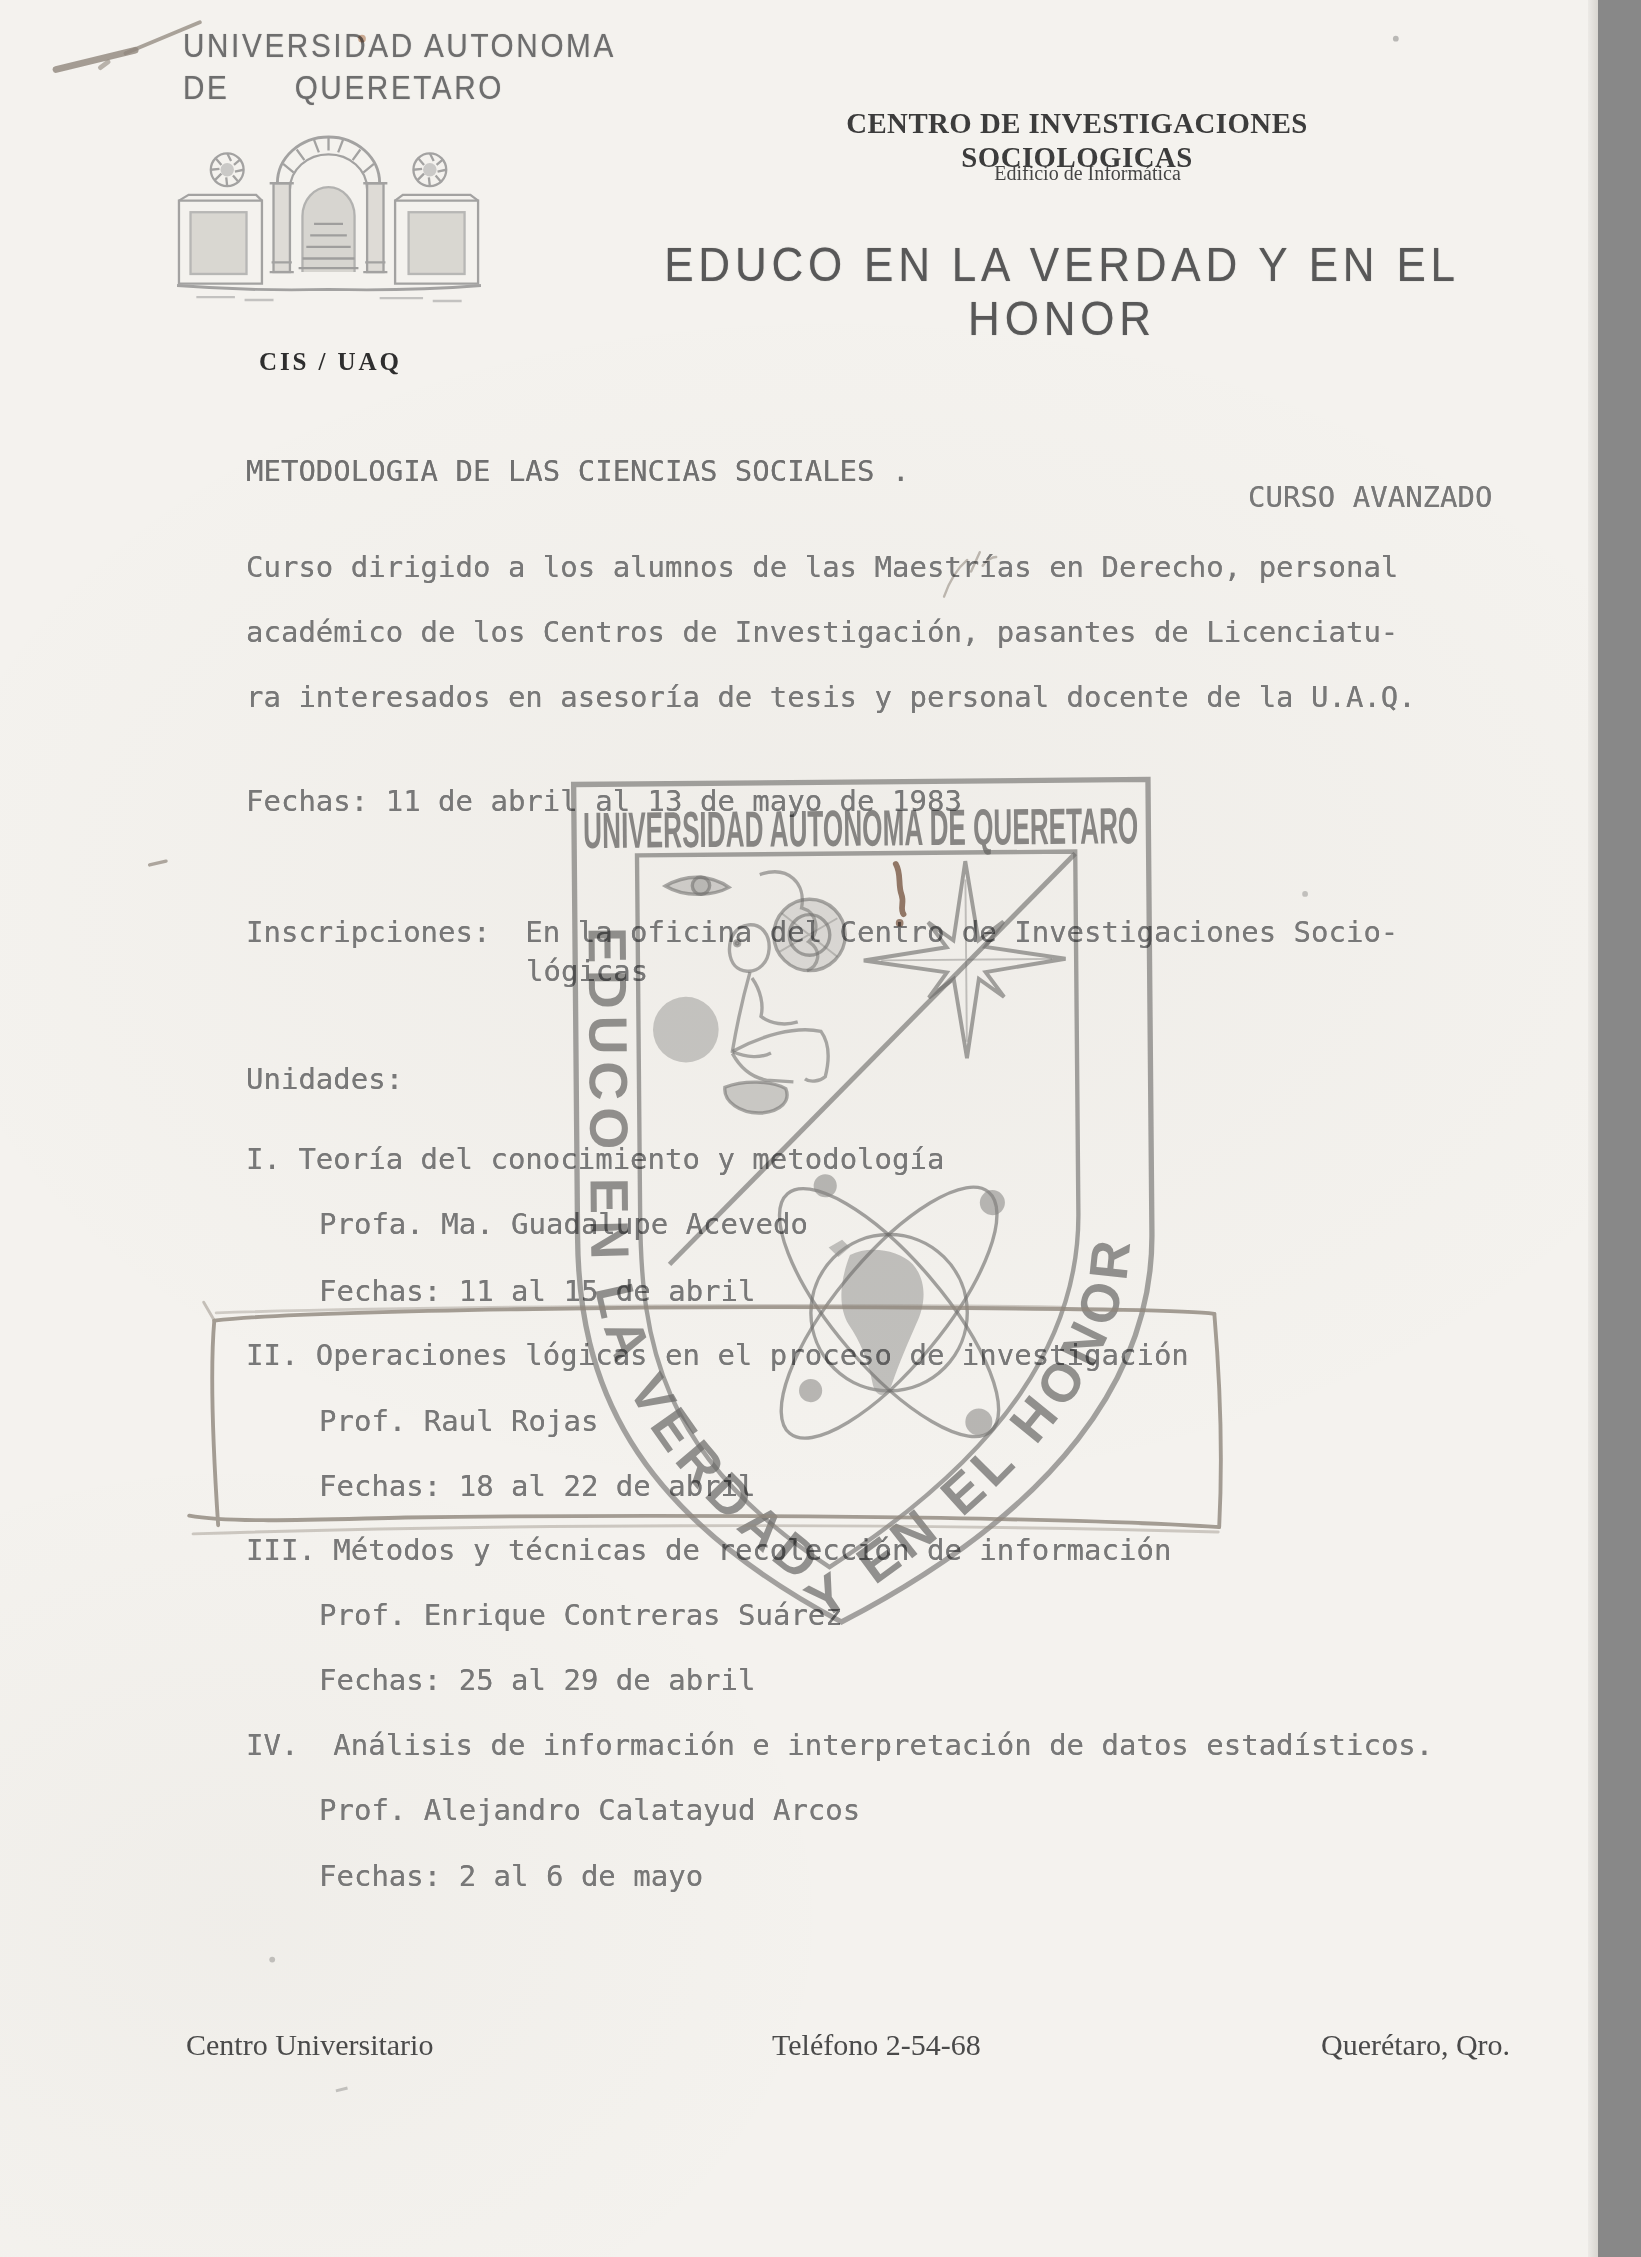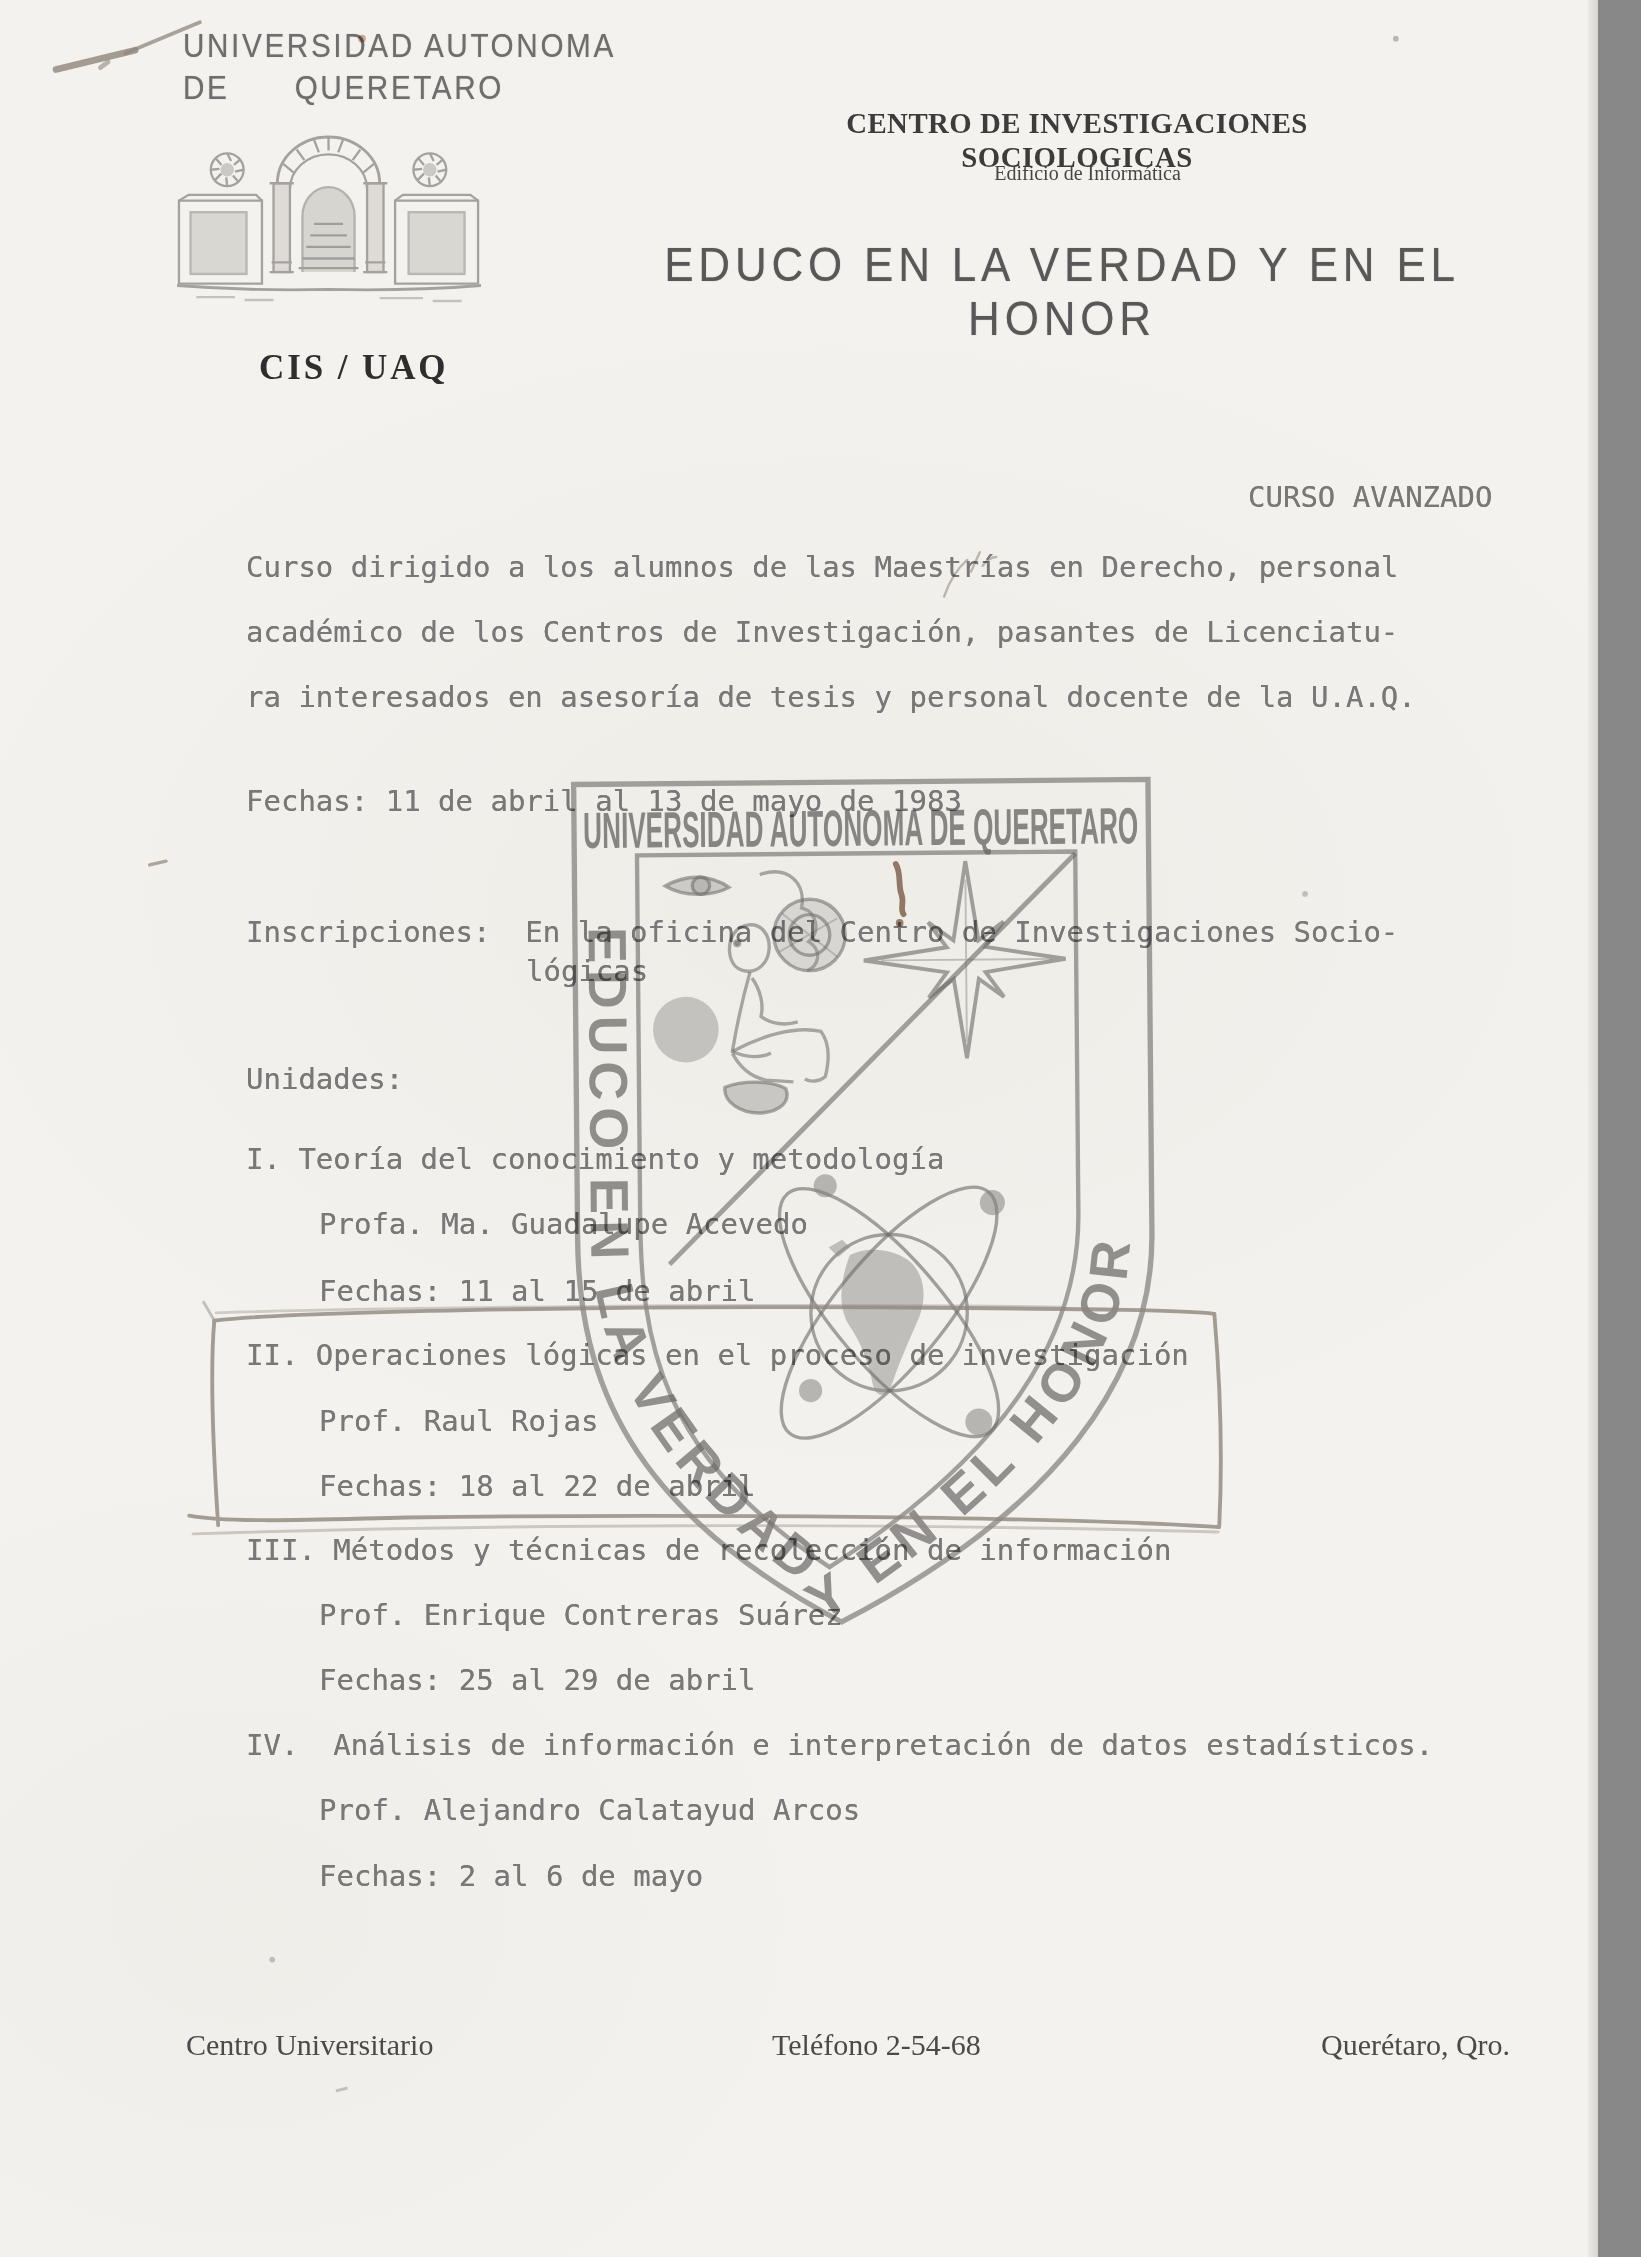--- a/index.html
+++ b/index.html
@@ -15,21 +15,21 @@
   
   .uni-name{
     position:absolute;left:183px;top:25px;width:406px;
     font-family:"Liberation Sans", sans-serif;font-size:33px;line-height:42px;
     color:#6e6e6e;letter-spacing:2.9px;white-space:pre;
     transform:scaleX(.9);transform-origin:left top;
     text-shadow:0 0 1px rgba(110,110,110,.6);
   }
   .cis-uaq{
     position:absolute;left:259px;top:348px;
-    font-family:"Liberation Serif", serif;font-weight:bold;font-size:35px;
+    font-family:"Liberation Serif", serif;font-weight:bold;font-size:25px;
     letter-spacing:2.9px;color:#2e2e2e;
   }
   
   .dept{
     position:absolute;left:739px;top:106px;width:676px;text-align:center;
     font-family:"Liberation Serif", serif;font-weight:bold;font-size:30px;
     color:#3c3c3c;letter-spacing:0.5px;transform:scaleX(.96);transform-origin:center top;
   }
   .building{
     position:absolute;left:798px;top:162px;width:579px;text-align:center;
@@ -105,20 +105,21 @@
       <path d="M20,196 h40 M70,199 h30 M210,197 h45 M265,200 h30" opacity=".6"></path>
     </g>
   </svg>
 
   <div class="cis-uaq">CIS / UAQ</div>
 
   <div class="dept">CENTRO DE INVESTIGACIONES SOCIOLOGICAS</div>
   <div class="building">Edificio de Informática</div>
   <div class="motto-header">EDUCO EN LA VERDAD Y EN EL HONOR</div>
 
+  <div class="tl dark" style="top:454px;left:246px">METODOLOGIA DE LAS CIENCIAS SOCIALES .</div>
   <div class="tl" style="top:480px;left:1248px">CURSO AVANZADO</div>
   <div class="tl" style="top:550px;left:246px">Curso dirigido a los alumnos de las Maestrías en Derecho, personal</div>
   <div class="tl" style="top:680px;left:246px">ra interesados en asesoría de tesis y personal docente de la U.A.Q.</div>
   <div class="tl" style="top:615px;left:246px">académico de los Centros de Investigación, pasantes de Licenciatu-</div>
   <div class="tl" style="top:784px;left:246px">Fechas: 11 de abril al 13 de mayo de 1983</div>
   <div class="tl" style="top:915px;left:246px">Inscripciones:  En la oficina del Centro de Investigaciones Socio-</div>
   <div class="tl" style="top:954px;left:526px">lógicas</div>
   <div class="tl" style="top:1062px;left:246px">Unidades:</div>
 
   <div>

